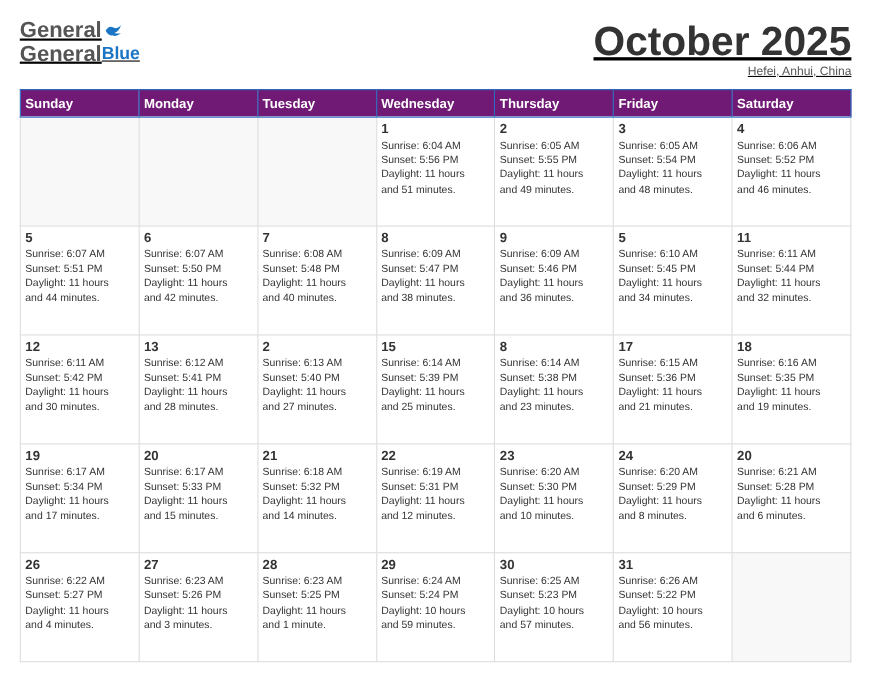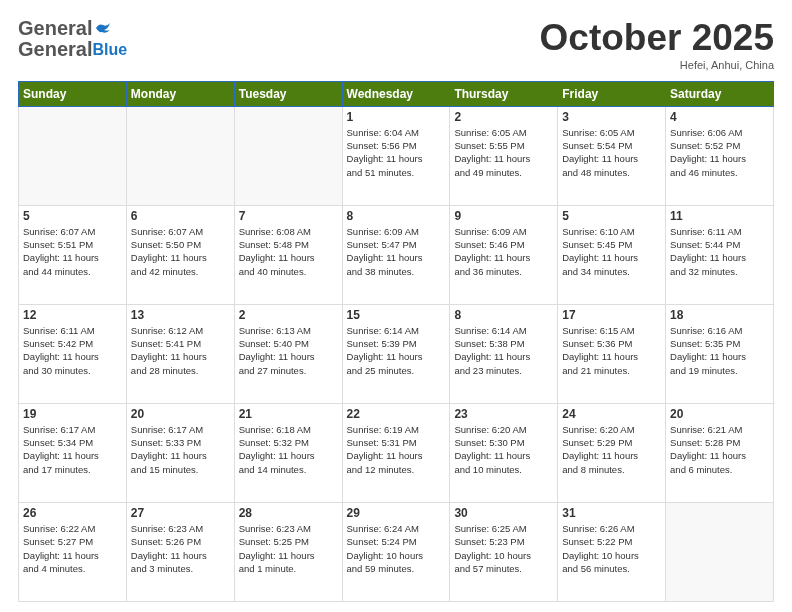--- a/index.html
+++ b/index.html
@@ -15,20 +15,21 @@
       height: 612px;
       padding: 18px 18px 10px 18px;
       display: flex;
       flex-direction: column;
     }
     .header {
       display: flex;
       justify-content: space-between;
       align-items: flex-start;
       margin-bottom: 10px;
+      text-decoration: underline;
     }
     .logo {
       display: flex;
       flex-direction: column;
       align-items: flex-start;
     }
     .logo-text {
       display: flex;
       align-items: center;
       font-size: 20px;
@@ -57,21 +58,21 @@
       color: #555;
     }
     .calendar {
       flex: 1;
       border: 1px solid #ccc;
       border-collapse: collapse;
       width: 100%;
       table-layout: fixed;
     }
     .calendar th {
-      background: #4d7c0f;
+      background: #701a75;
       color: #fff;
       font-size: 12px;
       font-weight: bold;
       padding: 5px 4px;
       border: 1px solid #2a6bbf;
       text-align: left;
     }
     .calendar td {
       border: 1px solid #ddd;
       vertical-align: top;

